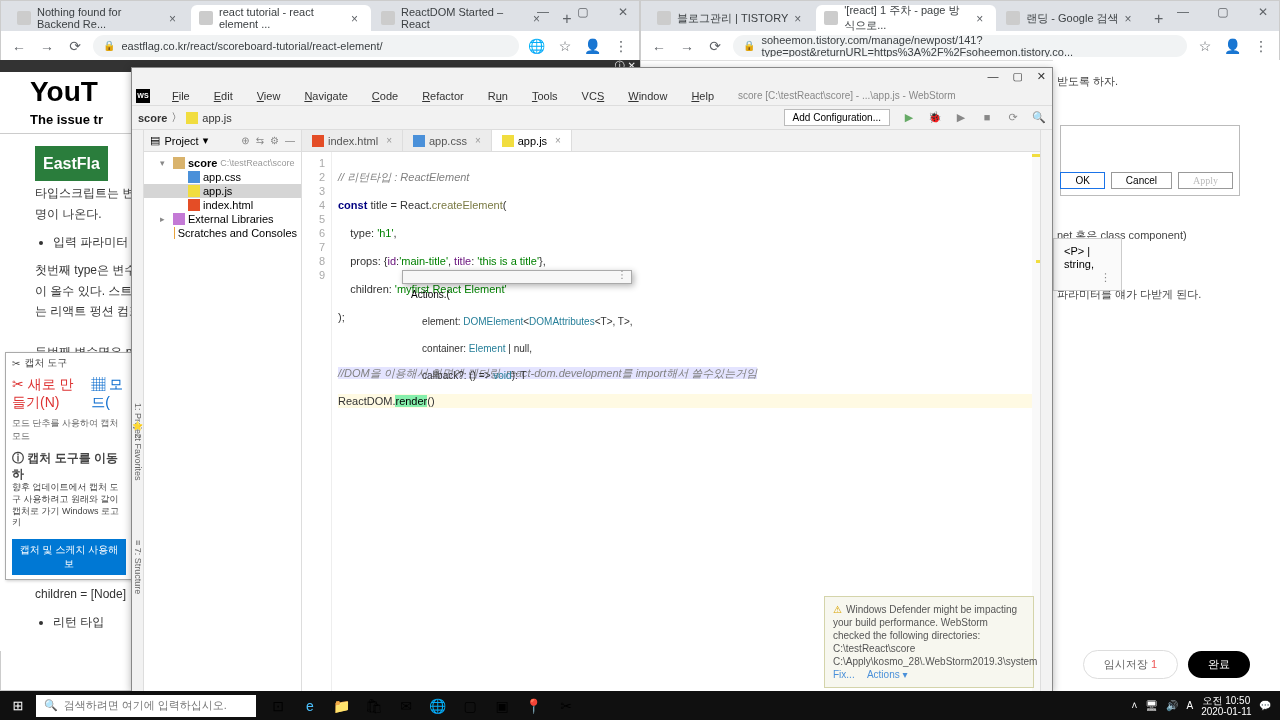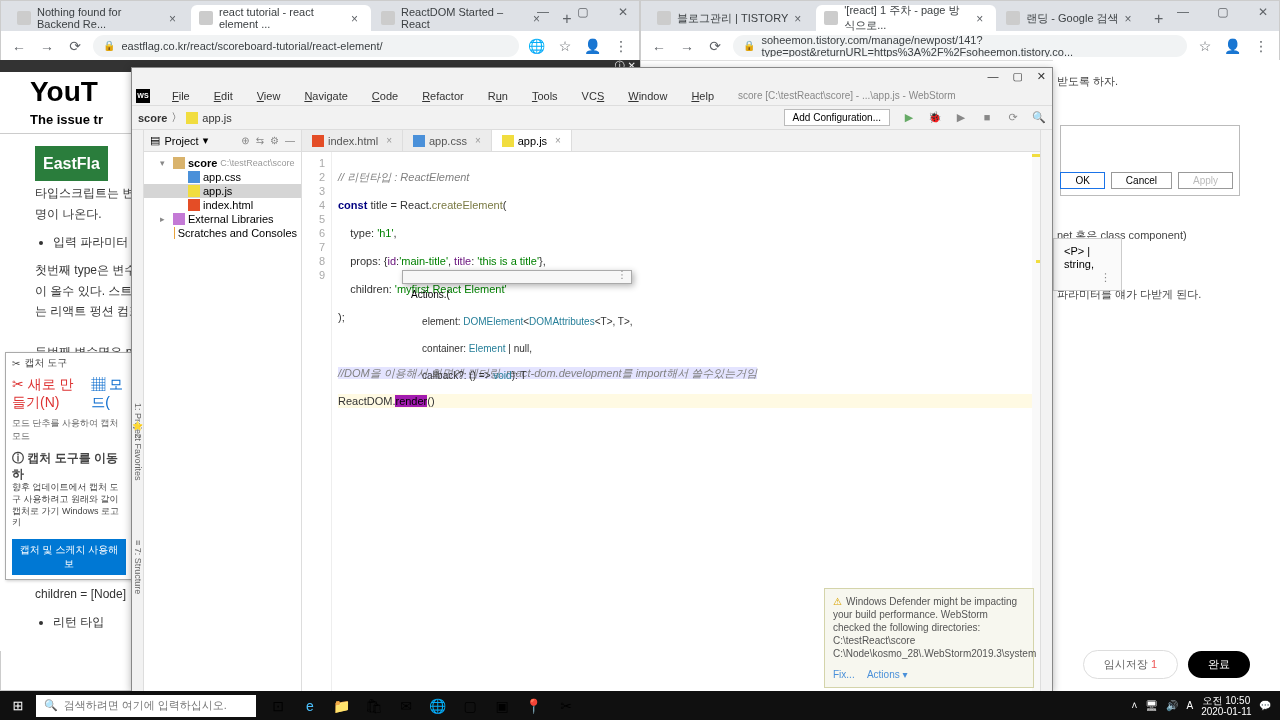--- a/index.html
+++ b/index.html
@@ -85,21 +85,21 @@
 .gutter { width: 30px; background: #fff; color: #aaa; text-align: right; padding: 4px 6px 0 0; border-right: 1px solid #eee; }
 .gutter div { height: 14px; }
 .code-lines { flex: 1; padding: 4px 6px; white-space: pre; color: #333; position: relative; }
 .code-lines div { height: 14px; }
 .c-comment { color: #808080; font-style: italic; }
 .c-kw { color: #000080; font-weight: bold; }
 .c-fn { color: #7a7a43; }
 .c-str { color: #008000; margin-top: 24px; }
 .c-prop { color: #660e7a; }
 .c-hl { background: #e4e4ff; }
-.c-sel { background: #a21caf; color: #000; }
+.c-sel { background: #86efac; color: #000; }
 
 .completion-popup { position: absolute; left: 70px; top: 118px; width: 230px; background: #f7f7f7; border: 1px solid #aaa; box-shadow: 2px 2px 6px rgba(0,0,0,0.3); font-family: Consolas, monospace; font-size: 10px; line-height: 13px; padding: 4px 8px; z-index: 20; }
 .cp-fn { color: #000; }
 .cp-type { color: #267f99; }
 .completion-more { position: absolute; right: 4px; bottom: 2px; color: #888; }
 
 .editor-stripe { position: absolute; right: 0; top: 0; width: 8px; height: 100%; background: #f9f9f9; }
 .stripe-mark { position: absolute; right: 0; width: 8px; height: 3px; }
 
 
@@ -112,21 +112,21 @@
 .code-snippet { position: absolute; right: 158px; top: 178px; border: 1px solid #ccc; padding: 6px 10px; font-family: Consolas, monospace; font-size: 11px; background: #fafafa; }
 
 .blog-footer { position: absolute; bottom: 12px; right: 30px; display: flex; gap: 10px; align-items: center; }
 .blog-btn { padding: 6px 20px; border-radius: 16px; font-size: 11px; }
 .btn-save { background: #fff; border: 1px solid #ddd; color: #666; }
 .btn-pub { background: #000; color: #fff; }
 
 
 .notification { position: absolute; left: 692px; bottom: 2px; width: 210px; background: #f7f7ef; border: 1px solid #d4d4aa; padding: 6px 8px; font-size: 10px; line-height: 1.3; color: #555; z-index: 15; }
 .notif-warn { color: #d9a404; float: left; margin-right: 4px; }
-.notif-links { margin-top: 8px; }
+.notif-links { margin-top: 0; }
 .notif-links a { color: #4a90d9; margin-right: 10px; cursor: pointer; }
 
 
 .taskbar { position: absolute; left: 0; bottom: 0; width: 1280px; height: 29px; background: #101010; display: flex; align-items: center; z-index: 100; }
 .start-btn { width: 36px; height: 100%; display: flex; align-items: center; justify-content: center; color: #fff; font-size: 13px; }
 .search-box { width: 220px; height: 22px; background: #fff; display: flex; align-items: center; padding: 0 8px; gap: 6px; font-size: 11px; color: #777; }
 .task-icons { display: flex; height: 100%; margin-left: 6px; }
 .task-icon { width: 32px; height: 100%; display: flex; align-items: center; justify-content: center; font-size: 14px; cursor: pointer; }
 .tray { margin-left: auto; display: flex; align-items: center; gap: 8px; padding-right: 8px; color: #fff; font-size: 10px; }
 .clock { text-align: center; line-height: 1.1; }
@@ -262,21 +262,21 @@
     <span class="view-mode">기본모드 ▾</span>
   </div>
 </div>
 
 <div class="right-peek">
   <div class="peek-panel">
     <div style="height:40px;"></div>
     <div class="peek-buttons">
       <button class="peek-btn primary">OK</button>
       <button class="peek-btn">Cancel</button>
-      <button class="peek-btn" style="color:#bbb;">Apply</button>
+      <button class="peek-btn" style="color:#bbb;font-family:Liberation Serif, serif;">Apply</button>
     </div>
   </div>
   <div class="peek-text">
     <p>받도록 하자.</p>
   </div>
   <div class="code-snippet">
     <span>&lt;P&gt; | string,</span>
     <span style="float:right;color:#888;margin-left:30px;">⋮</span>
   </div>
   <div class="peek-text" style="margin-top:110px;">
@@ -423,21 +423,21 @@
         </div>
       </div>
     </div>
     <div class="sidebar-strip sidebar-strip-right"></div>
   </div>
 
   <div class="notification">
     <span class="notif-warn">⚠</span>
     <span>Windows Defender might be impacting your build performance. WebStorm checked the following directories:</span><br>
     <span>C:\testReact\score</span><br>
-    <span>C:\Node\kosmo_28\.WebStorm2019.3\system</span>
+    <span>C:\Apply\kosmo_28\.WebStorm2019.3\system</span>
     <div class="notif-links">
       <a>Fix...</a>
       <a>Actions ▾</a>
     </div>
   </div>
 </div>
 
 <div style="position:absolute;left:131px;top:420px;width:12px;writing-mode:vertical-rl;font-size:9px;color:#666;z-index:11;">⭐ 2: Favorites</div>
 <div style="position:absolute;left:131px;top:540px;width:12px;writing-mode:vertical-rl;font-size:9px;color:#666;z-index:11;">≡ 7: Structure</div>
 

